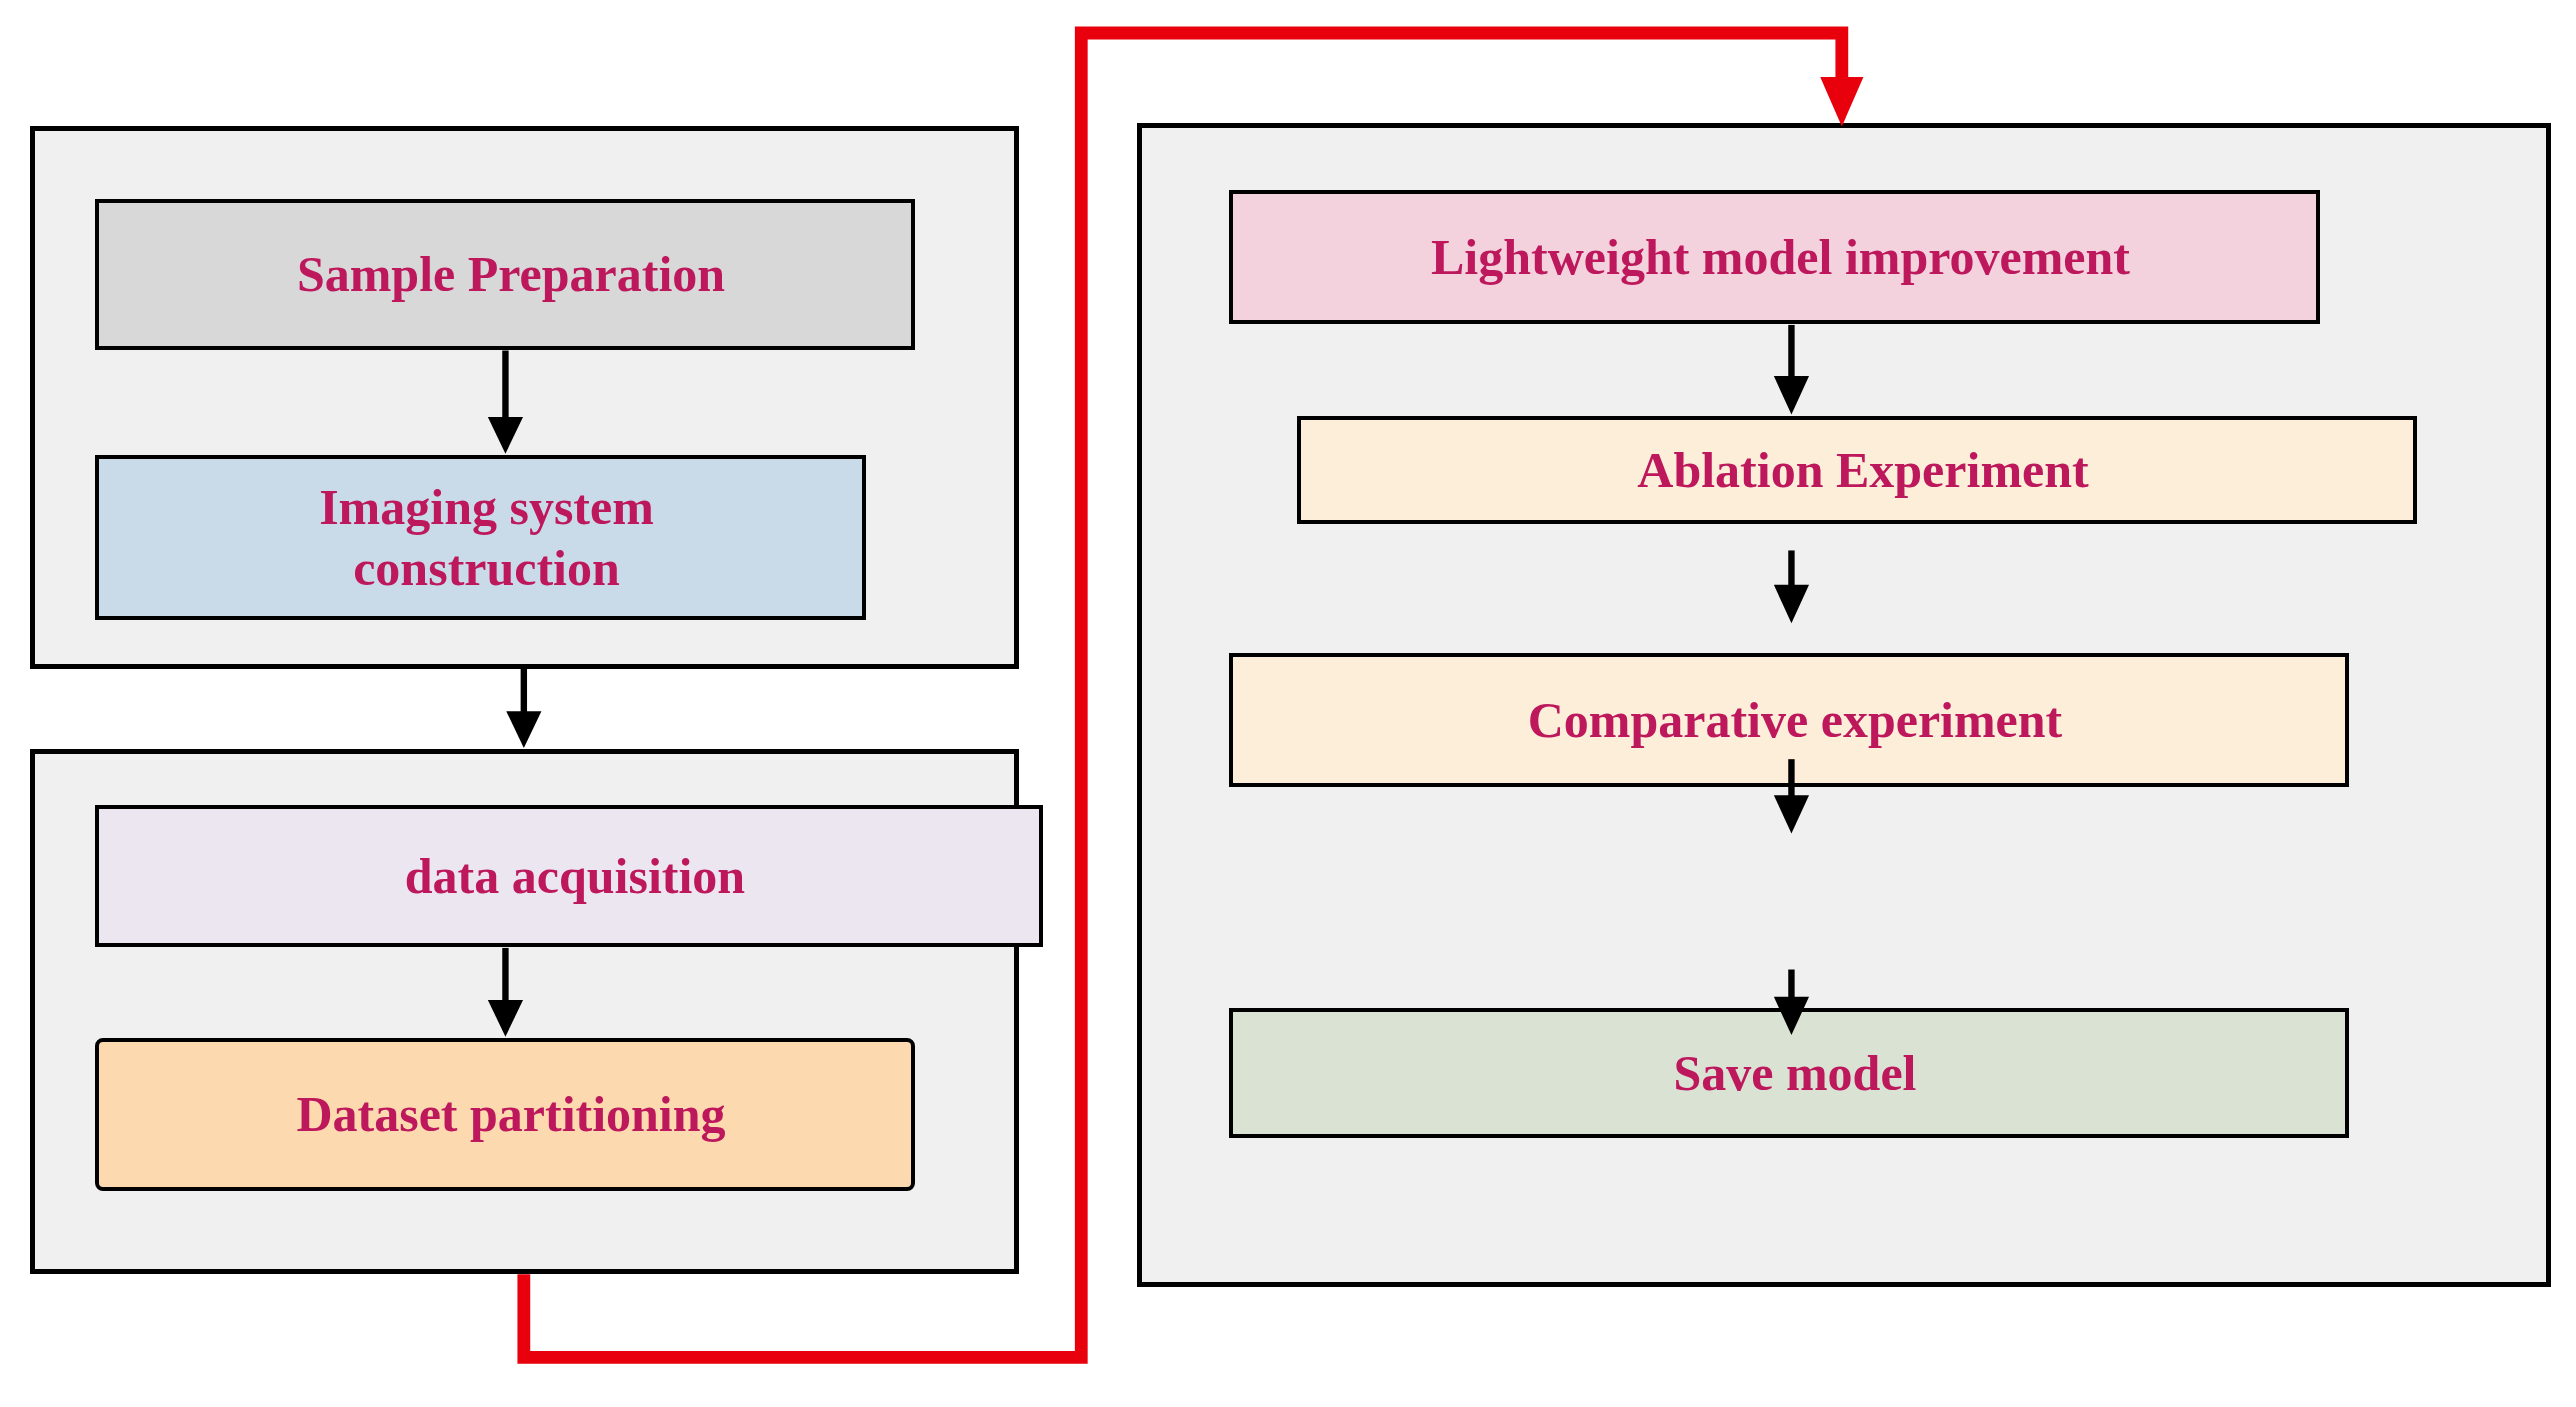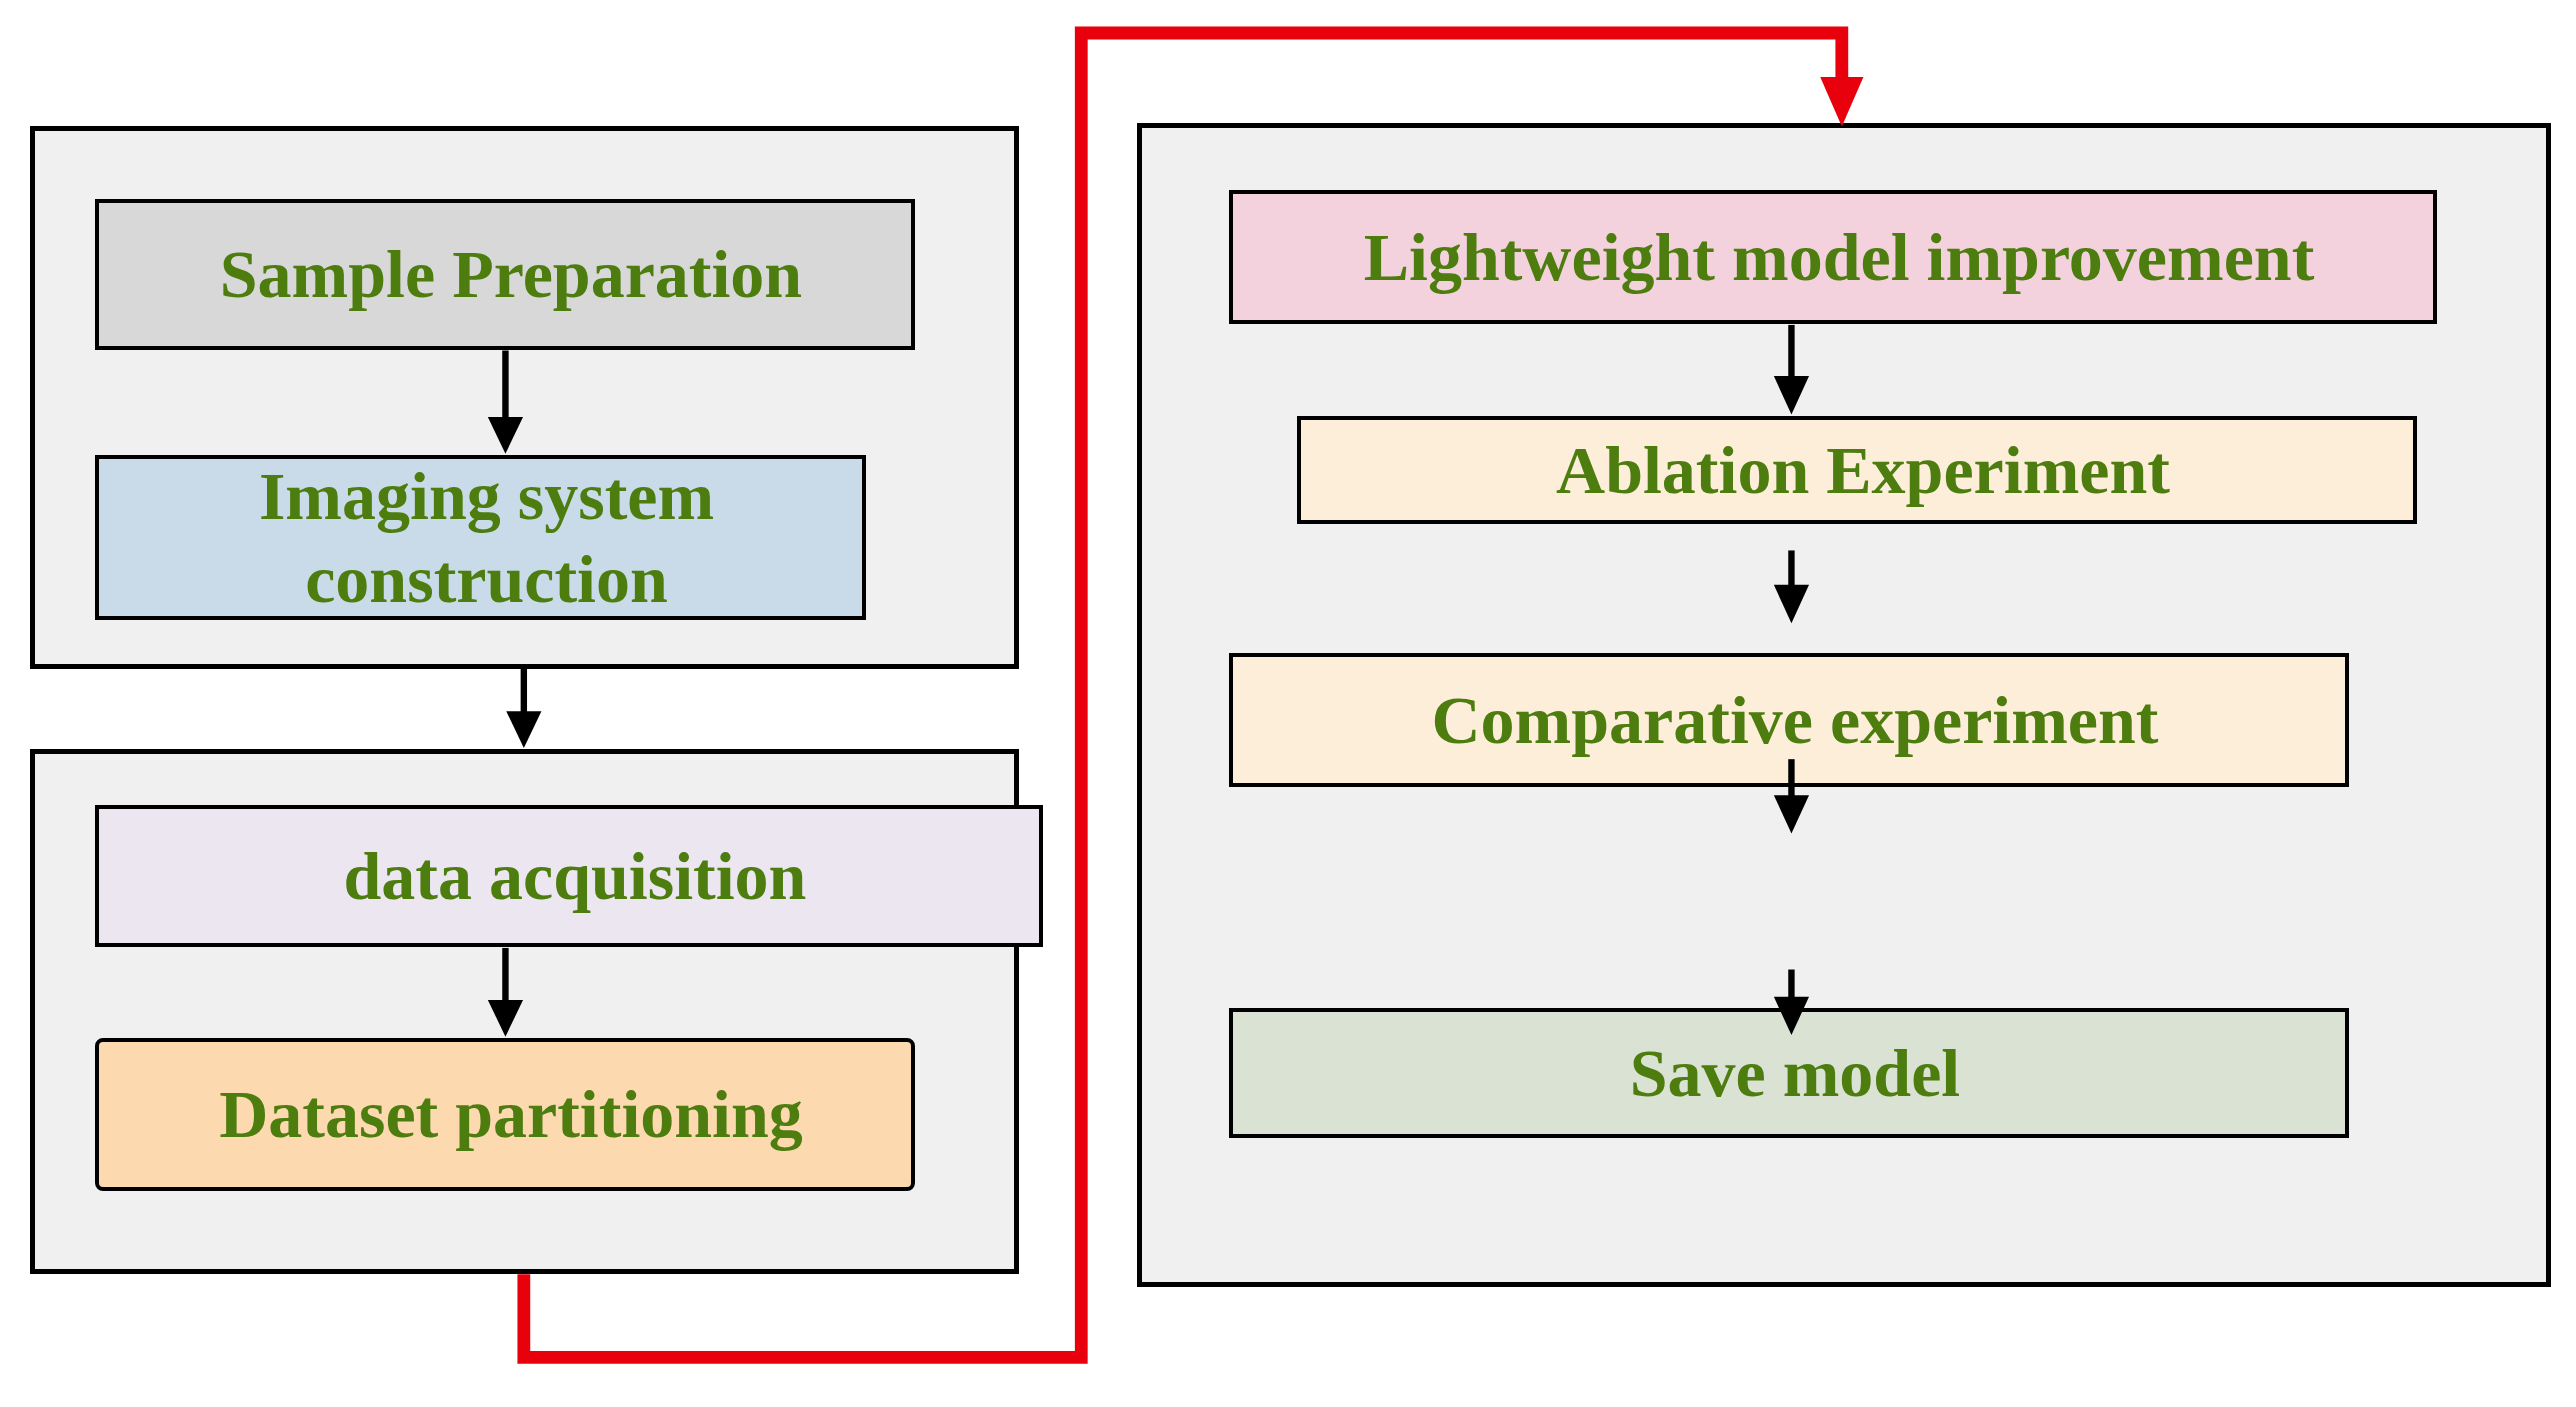--- a/index.html
+++ b/index.html
@@ -19,22 +19,22 @@
   }
   .flow-box {
     position: absolute;
     border: 4.8px solid #000000;
     box-sizing: border-box;
     display: flex;
     align-items: center;
     justify-content: center;
     text-align: center;
     font-weight: bold;
-    font-size: 68px;
-    color: #4d7c0f;
+    font-size: 50px;
+    color: #be185d;
     line-height: 1.22;
     padding-left: 12px;
   }
   .flow-box .label { display: inline-block; }
   .flow-box .label.narrow { max-width: 560px; }
   svg.overlay {
     position: absolute;
     left: 0; top: 0;
     pointer-events: none;
   }
@@ -59,21 +59,21 @@
   </div>
 
   <div class="flow-box" style="left: 95px; top: 805px; width: 948px; height: 142px; background: rgb(236, 230, 241);">
     <span class="label">data acquisition</span>
   </div>
 
   <div class="flow-box" style="left: 95px; top: 1038px; width: 820px; height: 153px; background: rgb(252, 217, 175); border-radius: 8px;">
     <span class="label">Dataset partitioning</span>
   </div>
 
-  <div class="flow-box" style="left: 1229px; top: 190px; width: 1208px; height: 134px; background: rgb(244, 210, 221);">
+  <div class="flow-box" style="left: 1229px; top: 190px; width: 1091px; height: 134px; background: rgb(244, 210, 221);">
     <span class="label">Lightweight model improvement</span>
   </div>
 
   <div class="flow-box" style="left: 1297px; top: 416px; width: 1120px; height: 108px; background: rgb(253, 238, 218);">
     <span class="label">Ablation Experiment</span>
   </div>
 
   <div class="flow-box" style="left: 1229px; top: 625px; width: 1120px; height: 134px; background: rgb(253, 238, 218); margin-top: 28px;">
     <span class="label">Comparative experiment</span>
   </div>

